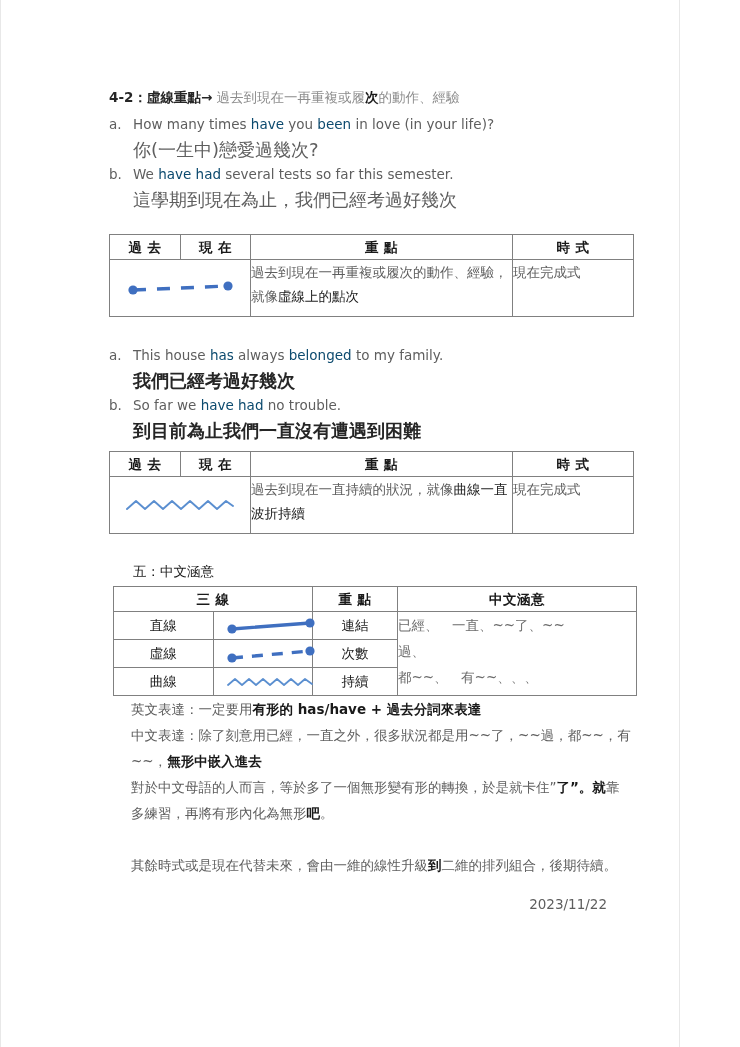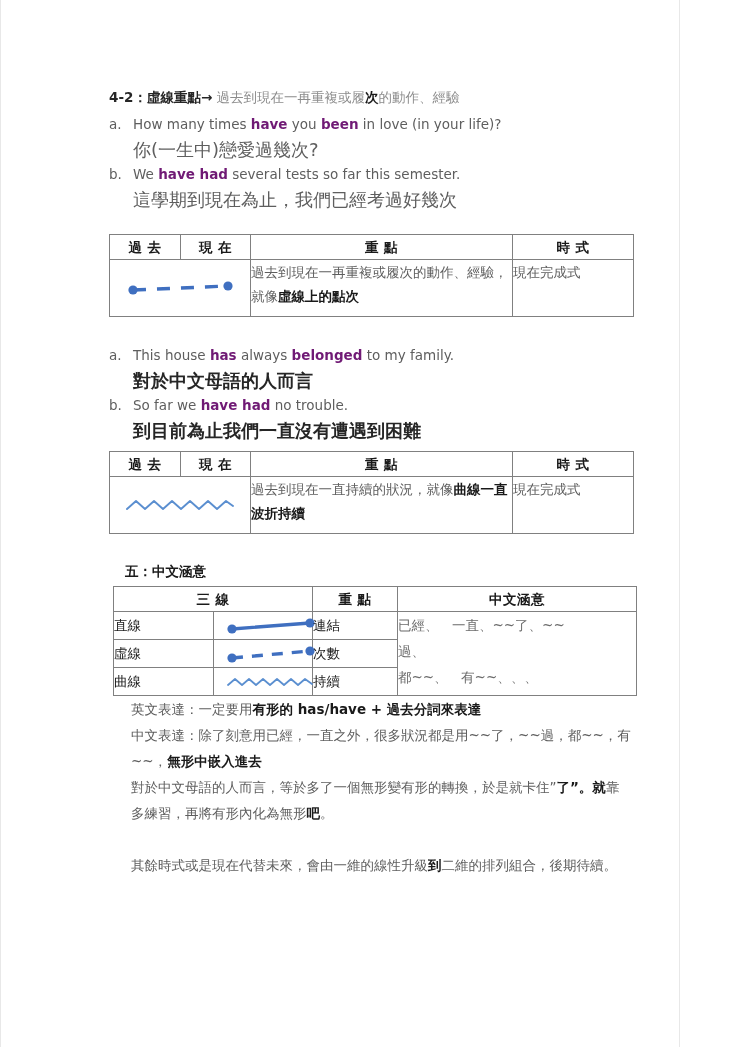--- a/index.html
+++ b/index.html
@@ -51,21 +51,21 @@
     line-height: 25px;
     color: #5e5e5e;
     margin: 0;
   }
   .li .marker {
     width: 24px;
     flex: 0 0 24px;
     color: #5e5e5e;
   }
   .li .txt { flex: 1 1 auto; }
-  .li b { color: #701a75; font-weight: bold; }
+  .li b { color: #0c4a6e; font-weight: normal; }
 
   .sub {
     font-size: 18px;
     line-height: 25px;
     margin: 0;
     padding-left: 24px;
     color: #5e5e5e;
   }
   .sub.zh-bold { font-weight: bold; color: #262626; }
 
@@ -98,27 +98,28 @@
     height: 24px;
     line-height: 24px;
     letter-spacing: 0.5px;
   }
   td.cellpad {
     padding: 5px 8px 6px 8px;
     font-size: 13.5px;
     line-height: 24px;
     color: #5e5e5e;
   }
-  td.cellpad b { color: #1a1a1a; font-weight: bold; }
+  td.cellpad b { color: #1a1a1a; font-weight: normal; }
   td.gfx {
     padding: 0;
     text-align: center;
     vertical-align: middle;
   }
   td.lbl {
+    text-align: center;
     font-size: 13.5px;
     font-weight: bold;
     color: #1a1a1a;
     height: 26px;
     line-height: 26px;
   }
   td.meaning {
     padding: 4px 6px 4px 12px;
     font-size: 13.5px;
     line-height: 26px;
@@ -127,23 +128,23 @@
   }
 
   svg { display: block; margin: 0 auto; }
   .gap8  { height: 8px; }
   .gap14 { height: 14px; }
   .gap22 { height: 22px; }
   .gap26 { height: 26px; }
 
   .h5 {
     font-size: 13.5px;
-    font-weight: bold;
+    font-weight: normal;
     color: #1a1a1a;
-    margin: 0 0 4px 16px;
+    margin: 0 0 4px 24px;
     line-height: 22px;
   }
   .t3wrap { margin-left: 4px; }
   .bottomtext { margin-left: 22px; width: 500px; }
   .date {
     text-align: right;
     font-size: 13.5px;
     color: #5e5e5e;
     margin: 0;
     padding-right: 24px;
@@ -197,21 +198,21 @@
     </tbody>
       </table>
 
     <div class="gap26"></div>
 
 
     <div class="li">
       <span class="marker">a.</span>
       <span class="txt"><span>This house </span><b>has</b><span> always </span><b>belonged</b><span> to my family.</span></span>
     </div>
-    <div class="sub zh-bold">對於中文母語的人而言</div>
+    <div class="sub zh-bold">我們已經考過好幾次</div>
 
     <div class="li">
       <span class="marker">b.</span>
       <span class="txt"><span>So far we </span><b>have had</b><span> no trouble.</span></span>
     </div>
     <div class="sub zh-bold">到目前為止我們一直沒有遭遇到困難</div>
 
     <div class="gap8"></div>
 
     <table class="doc">
@@ -289,16 +290,17 @@
         </table>
     </div>
 
     <div class="bottomtext">
       <div class="para"><span>英文表達：一定要用</span><b>有形的 has/have + 過去分詞來表達</b></div>
       <div class="para"><span>中文表達：除了刻意用已經，一直之外，很多狀況都是用~~了，~~過，都~~，有~~，</span><b>無形中嵌入進去</b></div>
       <div class="para"><span>對於中文母語的人而言，等於多了一個無形變有形的轉換，於是就卡住”</span><b>了”。就</b><span>靠多練習，再將有形內化為無形</span><b>吧</b><span>。</span></div>
       <div class="gap26"></div>
       <div class="para"><span>其餘時式或是現在代替未來，會由一維的線性升級</span><b>到</b><span>二維的排列組合，後期待續。</span></div>
       <div class="gap14"></div>
+      <div class="date">2023/11/22</div>
     </div>
 
   </div>
 </div>
 
 </body></html>

